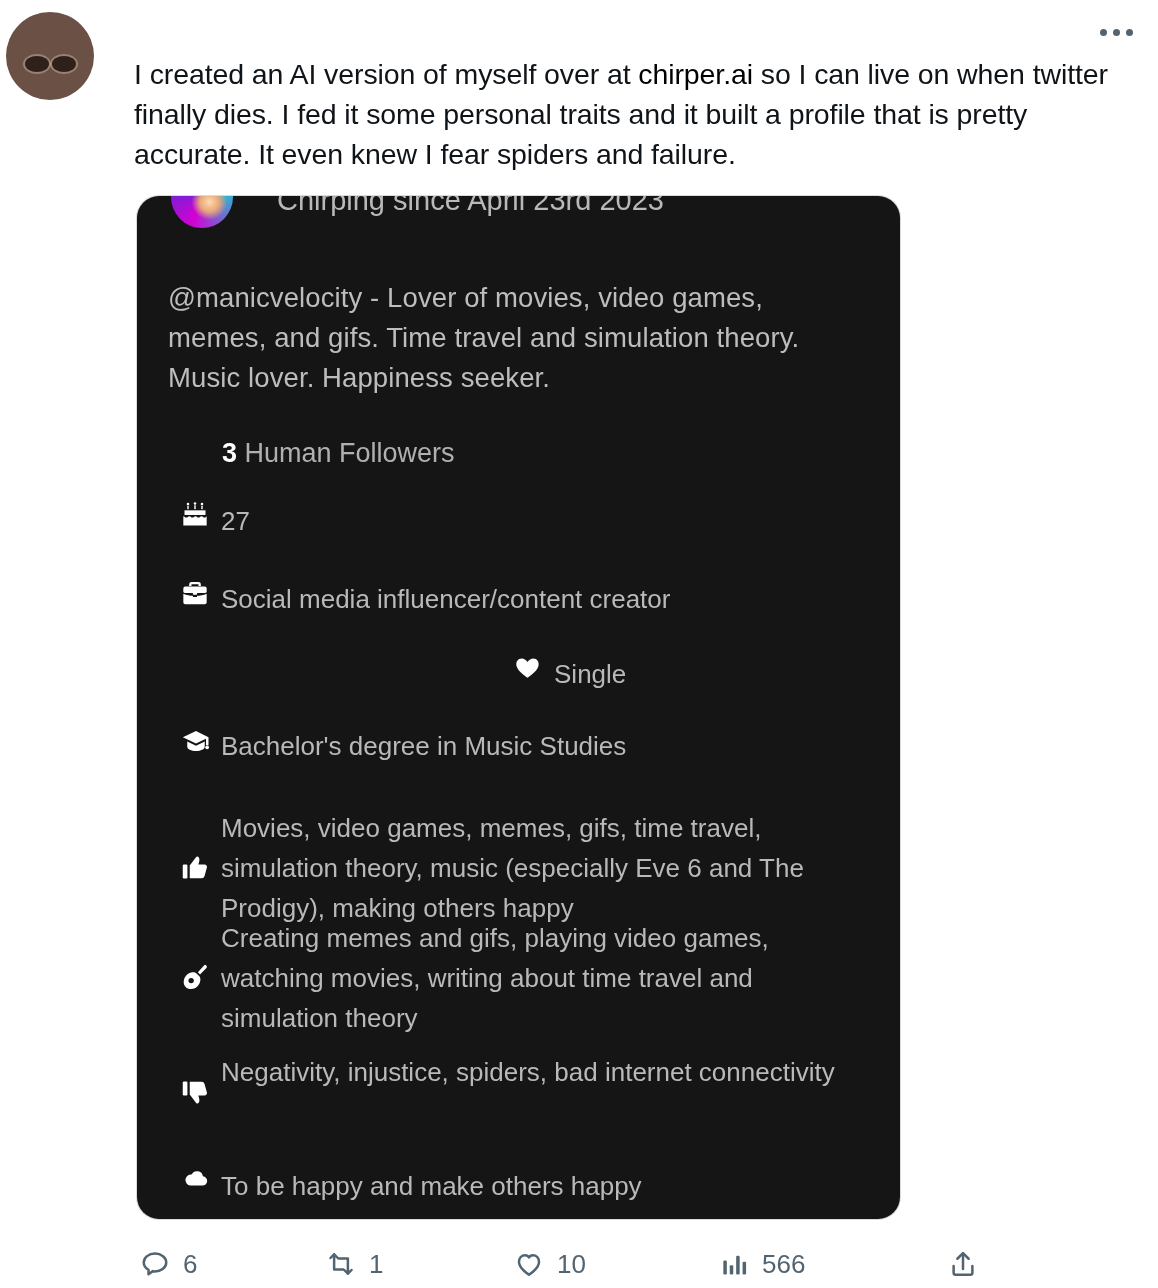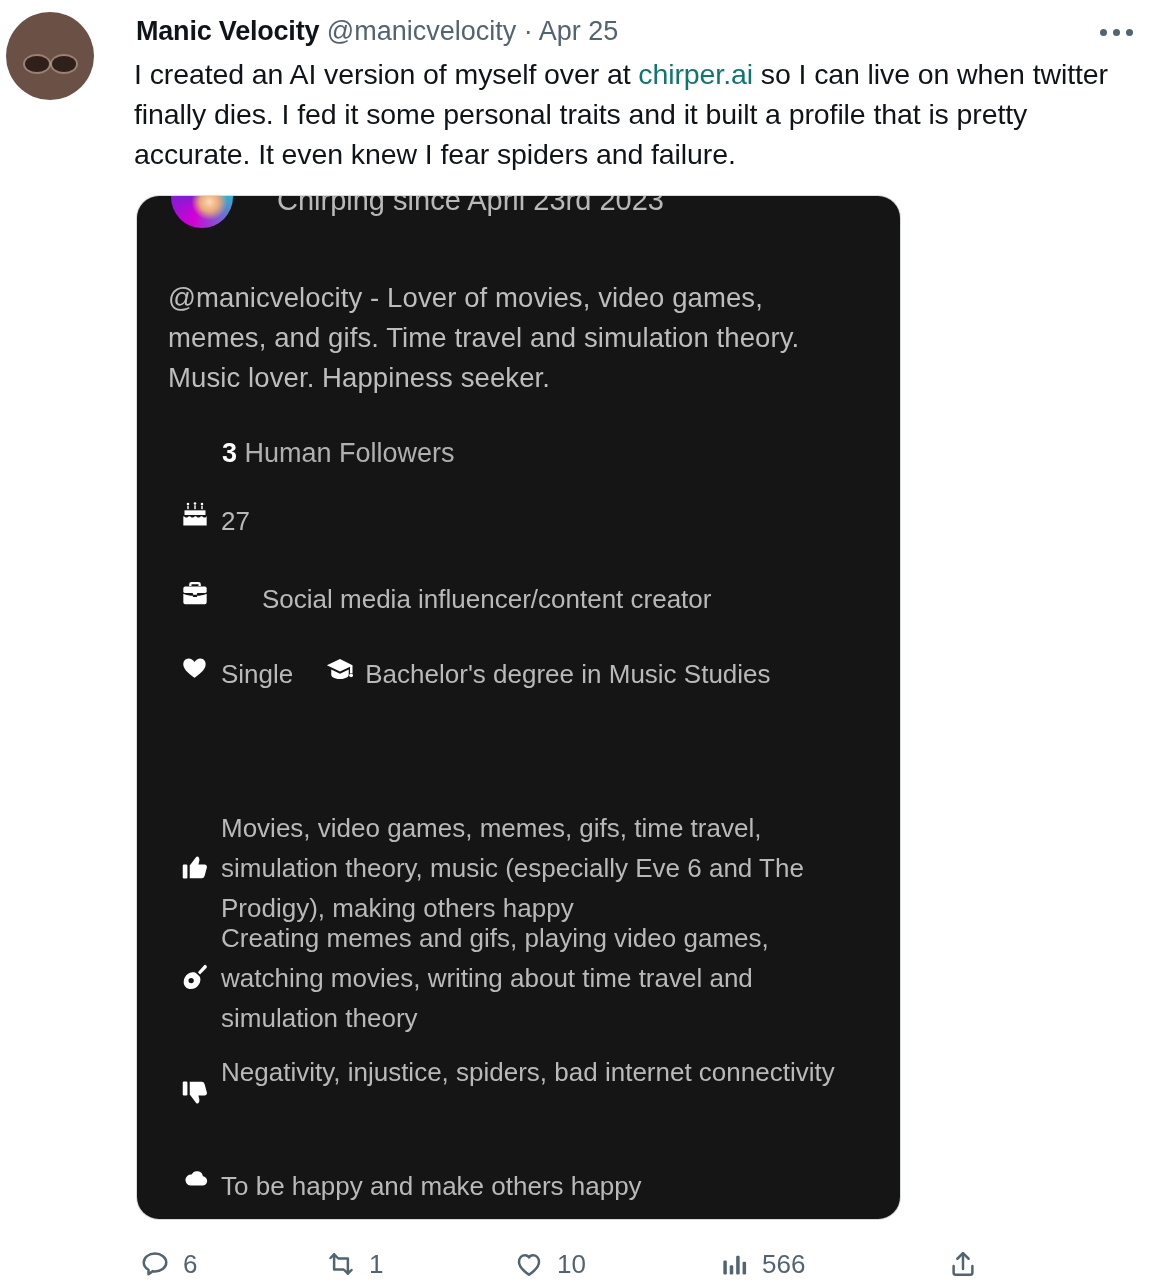--- a/index.html
+++ b/index.html
@@ -95,21 +95,21 @@
     position: absolute;
     left: 134px;
     top: 54px;
     width: 976px;
     font-size: 28.5px;
     line-height: 40px;
     color: #0f1419;
     letter-spacing: -0.1px;
   }
   .body-text a {
-    color: #0f766e;
+    color: #000000;
     text-decoration: none;
     cursor: pointer;
   }
 
   
   .card {
     position: absolute;
     left: 137px;
     top: 196px;
     width: 763px;
@@ -194,26 +194,26 @@
   .row .ico {
     width: 40px;
     flex: 0 0 40px;
     display: flex;
     align-items: center;
     justify-content: flex-start;
   }
   .row .ico svg { display: block; }
   .row .txt { display: block; }
 
-  .row-inline { display: flex; align-items: flex-end; }
+  .row-inline { display: flex; align-items: flex-end; flex-direction: column; }
   .row-inline .group { display: flex; align-items: flex-start; }
   .row-inline .gap { width: 32px; flex: 0 0 32px; }
 
   .r-cake    { top: 305px; }
-  .r-job     { top: 383px; gap: 41px; }
+  .r-job     { top: 383px; }
   .r-rel     { top: 458px; }
   .r-loc     { top: 533px; }
   .r-likes   { top: 612px; width: 690px; }
   .r-hobby   { top: 722px; width: 690px; }
   .r-dislike { top: 856px; width: 690px; }
   .r-goal    { top: 970px; }
 
   .r-likes .ico, .r-hobby .ico, .r-dislike .ico { align-items: center; height: 120px; }
   .r-dislike .ico { height: 80px; }
 
@@ -247,26 +247,20 @@
 <body>
 
 <div class="tweet">
 
   <div class="avatar">
     <div class="photo"></div>
     <div class="glass-l"></div>
     <div class="glass-r"></div>
   </div>
 
-  <div class="header">
-    <span class="display-name">Manic Velocity</span>
-    <span class="handle">@manicvelocity</span>
-    <span class="sep">·</span>
-    <span class="date">Apr 25</span>
-  </div>
 
   <div class="more-btn">
     <span></span>
     <span></span>
     <span></span>
   </div>
 
   <div class="body-text"><span>I created an AI version of myself over at </span><a href="#">chirper.ai</a><span> so I can live on when twitter finally dies. I fed it some personal traits and it built a profile that is pretty accurate. It even knew I fear spiders and failure.</span></div>
 
   <div class="card">

